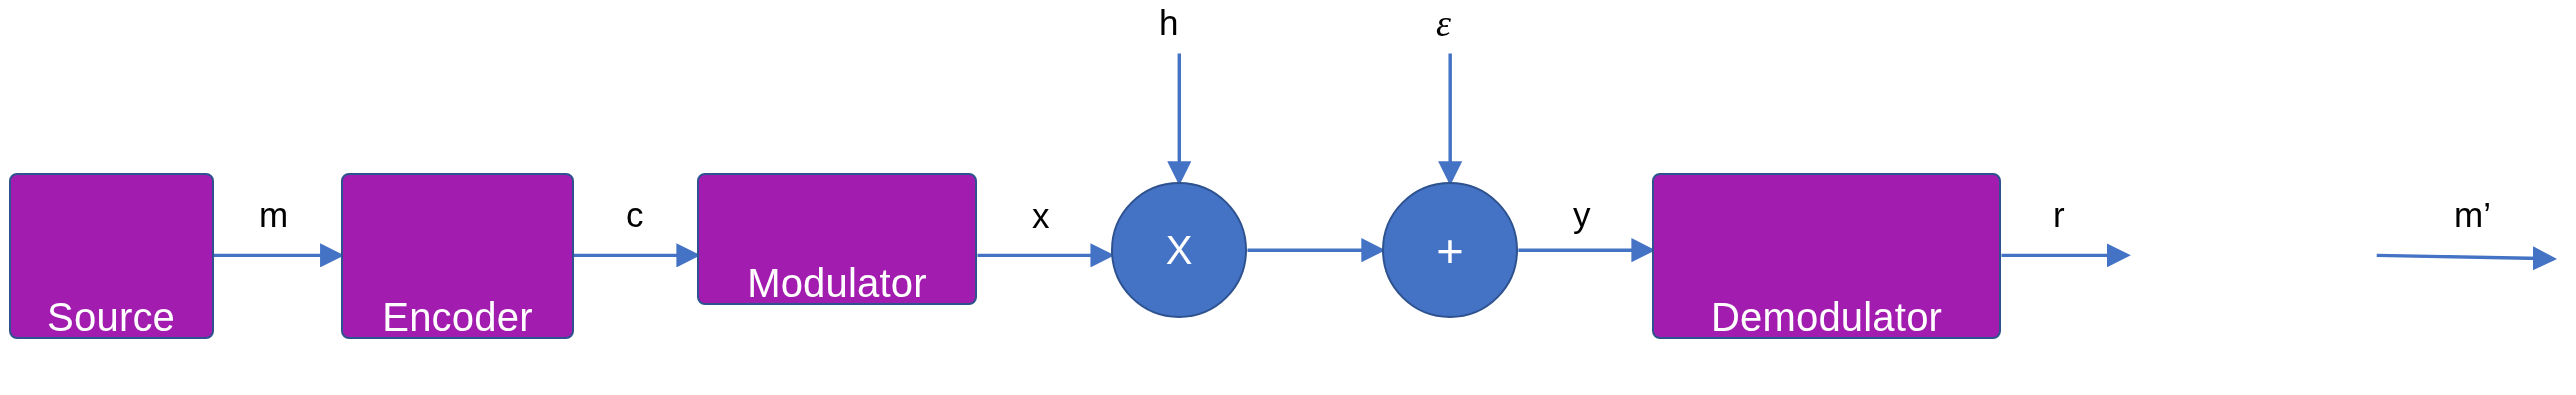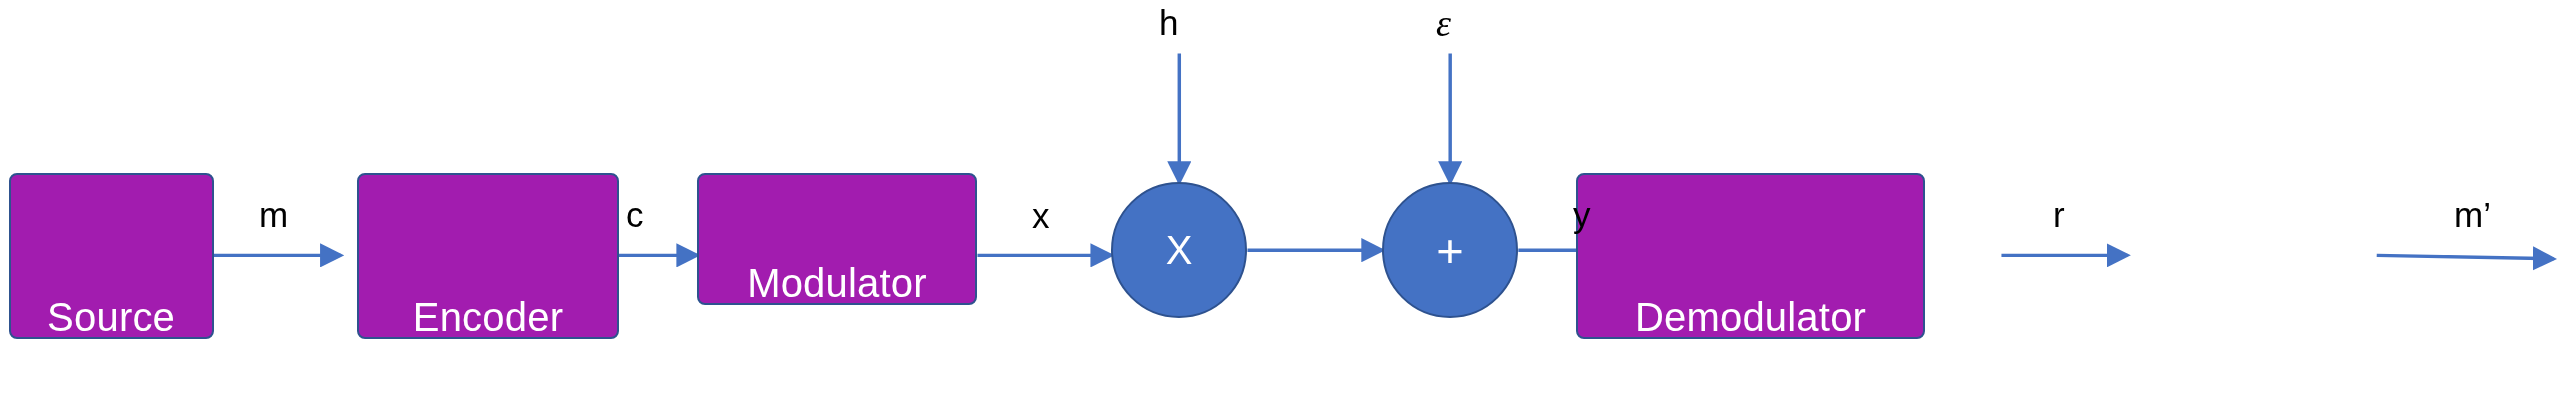--- a/index.html
+++ b/index.html
@@ -99,37 +99,37 @@
         <line x1="2755" y1="296" x2="2960" y2="300" marker-end="url(#arrowhead)"></line>
         <line x1="1367" y1="62" x2="1367" y2="211" marker-end="url(#arrowhead)"></line>
         <line x1="1681" y1="62" x2="1681" y2="211" marker-end="url(#arrowhead)"></line>
       </g>
   </svg>
 
   <div class="block" style="left: 8.6px; top: 173px; width: 205px; height: 166px;">
     <span class="block-label">Source</span>
   </div>
 
-  <div class="block" style="left: 341px; top: 173px; width: 262px; height: 166px; margin-left: 16px;">
+  <div class="block" style="left: 341px; top: 173px; width: 233px; height: 166px;">
     <span class="block-label">Encoder</span>
   </div>
 
   <div class="block" style="left: 697px; top: 173px; width: 280px; height: 132px;">
     <span class="block-label">Modulator</span>
   </div>
 
   <div class="op-circle" style="left: 1111px; top: 182px; width: 136px; height: 136px;">
     <span class="op-label">X</span>
   </div>
 
   <div class="op-circle" style="left: 1382px; top: 182px; width: 136px; height: 136px;">
     <span class="op-label plus">+</span>
   </div>
 
-  <div class="block" style="left: 1576px; top: 173px; width: 349px; height: 166px;">
+  <div class="block" style="left: 1652px; top: 173px; width: 349px; height: 166px;">
     <span class="block-label">Demodulator</span>
   </div>
 
 
   <span class="wire-label" style="left: 259px; top: 197px;">m</span>
   <span class="wire-label" style="left: 626px; top: 197px;">c</span>
   <span class="wire-label" style="left: 1032px; top: 198px;">x</span>
   <span class="wire-label" style="left: 1573px; top: 197px;">y</span>
   <span class="wire-label" style="left: 2053px; top: 197px;">r</span>
   <span class="wire-label" style="left: 2454px; top: 197px;">m’</span>

